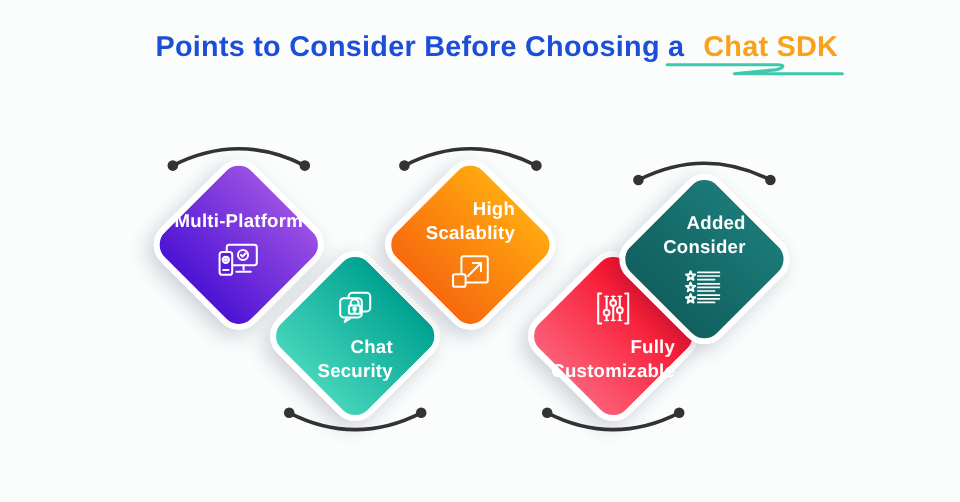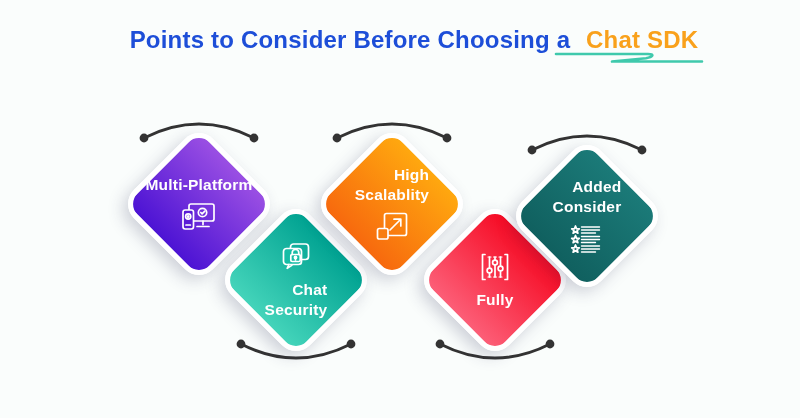--- a/index.html
+++ b/index.html
@@ -11,21 +11,21 @@
   .title{position:absolute;top:26px;left:0;width:100%;text-align:center;
     font-size:24px;font-weight:bold;letter-spacing:.2px;white-space:nowrap;}
   .t-blue{color:#1d4ed8;margin-left:28px;}
   .t-orange{color:#f9a11b;margin-left:9px;}
   .squiggle{position:absolute;left:550px;top:50px;}
   
   .card{position:absolute;width:158px;height:158px;}
   .card-0{left:120px;top:125px;z-index:1;}
   .card-1{left:217px;top:201px;z-index:2;}
   .card-2{left:313px;top:125px;z-index:3;}
-  .card-3{left:416px;top:201px;z-index:4;}
+  .card-3{left:432px;top:201px;z-index:4;}
   .card-4{left:508px;top:137px;z-index:5;}
   .diamond{
     position:absolute;left:50%;top:50%;width:112px;height:112px;box-sizing:border-box;
     transform:translate(-50%,-50%) rotate(45deg);
     border:5px solid #ffffff;border-radius:20px;z-index:1;
     box-shadow:0 7px 16px rgba(50,50,90,.22);
   }
   .card-0 .diamond{background:linear-gradient(180deg,#9a4fe3 0%,#4c13d4 100%);}
   .card-1 .diamond{background:linear-gradient(180deg,#00a291 0%,#44d4ba 100%);}
   .card-2 .diamond{background:linear-gradient(180deg,#ffa80f 0%,#f7690e 100%);}
@@ -140,20 +140,21 @@
           <path d="M7,3.5 H4.5 V28.5 H7 M27,3.5 h2.5 V28.5 H27"></path>
           <path d="M11.5,6 v20 M17,6 v20 M22.5,6 v20"></path>
           <path d="M10,6 h3 M15.5,6 h3 M21,6 h3 M10,26 h3 M15.5,26 h3 M21,26 h3" stroke-width="1.2"></path>
           <circle cx="11.5" cy="19.5" r="2.4" fill="#f92f47"></circle>
           <circle cx="17" cy="11.5" r="2.4" fill="#f92f47"></circle>
           <circle cx="22.5" cy="17.5" r="2.4" fill="#f92f47"></circle>
         </svg>
       </div>
       <div class="label">
         <div>Fully</div>
+        <div>Customizable</div>
       </div>
     </div>
     <svg class="arc arc-bottom" width="124" height="28" viewBox="0 0 124 28">
       <path d="M7,8 Q62,36 117,8"></path>
         <circle cx="7" cy="8" r="4.4"></circle>
         <circle cx="117" cy="8" r="4.4"></circle>
     </svg>
   </div>
 
   <div class="card card-4">

